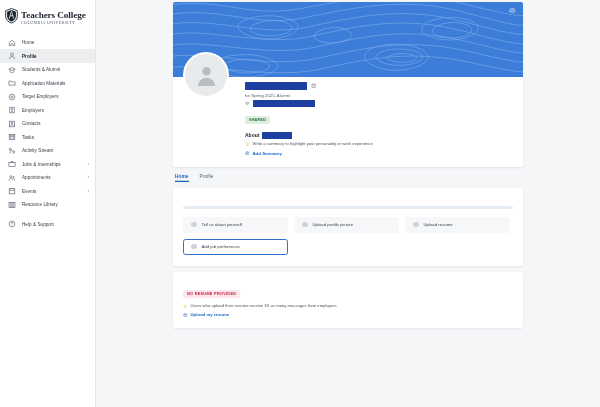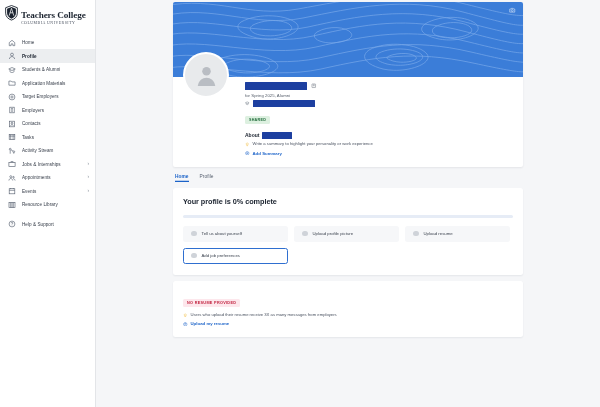--- a/index.html
+++ b/index.html
@@ -14,21 +14,21 @@
 
   
   .sidebar {
     width: 96px; height: 407px;
     background: #ffffff;
     border-right: 1px solid #e3e5e8;
     flex: 0 0 96px;
     display: flex; flex-direction: column;
   }
   .brand {
-    display: flex; align-items: flex-start; gap: 3px;
+    display: flex; align-items: center; gap: 3px;
     padding: 5px 4px 6px 5px;
   }
   .crest { flex: 0 0 13px; width: 13px; height: 15px; }
   .brand-text { line-height: 1; }
   .brand-title {
     font-family: "Liberation Serif", serif;
     font-size: 9.2px; font-weight: 700; color: #1c2430;
     letter-spacing: -0.1px; white-space: nowrap;
   }
   .brand-sub {
@@ -467,21 +467,20 @@
           </div>
         </div>
       </section>
 
       <div class="tabs">
         <div class="tab active">Home</div>
         <div class="tab">Profile</div>
       </div>
 
       <section class="card">
-        <div class="card-title">Your profile is 0% complete</div>
         <div class="progress-track">
           <div class="progress-fill" style="width: 0%;"></div>
         </div>
         <div class="task-grid">
           <div class="task">
             <span class="task-dot"></span>
             <span class="task-label">Tell us about yourself</span>
           </div>
           <div class="task">
             <span class="task-dot"></span>

